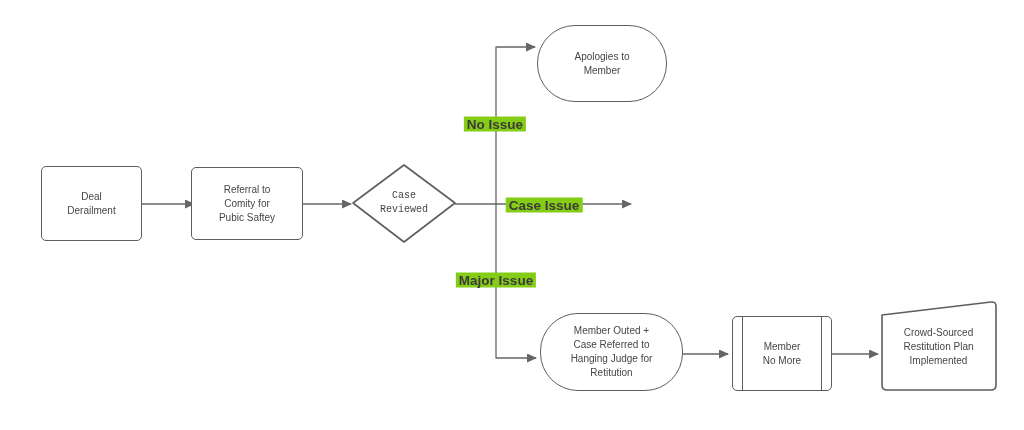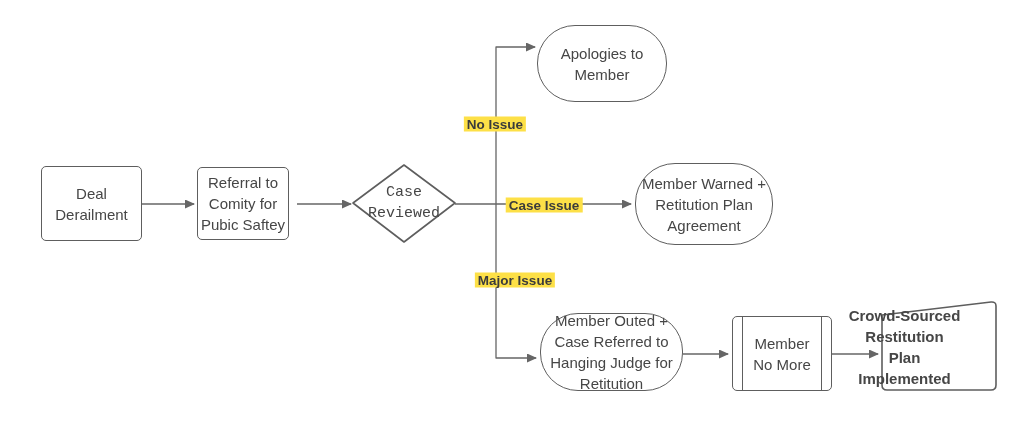--- a/index.html
+++ b/index.html
@@ -13,64 +13,64 @@
   }
   .layer { position: absolute; left: 0; top: 0; width: 1024px; height: 430px; }
 
   
   .node {
     position: absolute;
     display: flex;
     align-items: center;
     justify-content: center;
     text-align: center;
-    font-size: 15px;
+    font-size: 10px;
     line-height: 1.4;
     color: #464646;
     white-space: pre-line;
     box-sizing: border-box;
     background: #ffffff;
   }
   .bordered { border: 1.6px solid #5e5e5e; }
   .rect    { border-radius: 5px; }
   .rounded-lg { border-radius: 38px; }
 
   
   .n-deal     { left: 41px;  top: 166px; width: 101px; height: 75px; }
-  .n-referral { left: 197px; top: 167px; width: 92px; height: 73px; }
+  .n-referral { left: 191px; top: 167px; width: 112px; height: 73px; }
   .n-case     { left: 355px; top: 168px; width: 98px;  height: 70px; background: transparent; font-family: Liberation Mono, monospace; }
   .n-apologies{ left: 537px; top: 25px;  width: 130px; height: 77px; }
   .n-warned   { left: 635px; top: 163px; width: 138px; height: 82px; border-radius: 40px; }
   .n-outed    { left: 540px; top: 313px; width: 143px; height: 78px; }
   .n-nomore   { left: 732px; top: 316px; width: 100px; height: 75px; border-radius: 5px; }
-  .n-crowd    { left: 848px; top: 306px; width: 113px; height: 82px; background: transparent; font-weight: bold; }
+  .n-crowd    { left: 882px; top: 306px; width: 113px; height: 82px; background: transparent; }
 
   
   .predef-bars {
     position: absolute; left: 9px; right: 9px; top: 0; bottom: 0;
     border-left: 1.6px solid #5e5e5e;
     border-right: 1.6px solid #5e5e5e;
     pointer-events: none;
   }
   .n-nomore .txt { position: relative; z-index: 1; white-space: pre-line; }
 
   
   .edge-label {
     position: absolute;
     transform: translate(-50%, -50%);
-    background: #fde047;
+    background: #84cc16;
     padding: 0 3px;
     font-size: 13.5px;
     font-weight: bold;
     color: #3b3b3b;
     white-space: nowrap;
   }
   .l-noissue { left: 495px; top: 124px; }
   .l-minor   { left: 544px; top: 205px; }
-  .l-major   { left: 496px; top: 280px; margin-left: 19px; }
+  .l-major   { left: 496px; top: 280px; }
 
   svg { display: block; }
 </style>
 </head>
 <body>
 
 <div class="canvas">
 
   <svg class="layer" width="1024" height="430" viewBox="0 0 1024 430">
     <defs>
@@ -108,25 +108,20 @@
   <div class="node n-case">
     <span class="txt">Case
 Reviewed</span>
   </div>
 
   <div class="node bordered rounded-lg n-apologies">
     <span class="txt">Apologies to
 Member</span>
   </div>
 
-  <div class="node bordered n-warned">
-    <span class="txt">Member Warned +
-Retitution Plan
-Agreement</span>
-  </div>
 
   <div class="node bordered rounded-lg n-outed">
     <span class="txt">Member Outed +
 Case Referred to
 Hanging Judge for
 Retitution</span>
   </div>
 
   <div class="node bordered n-nomore">
     <div class="predef-bars"></div>

